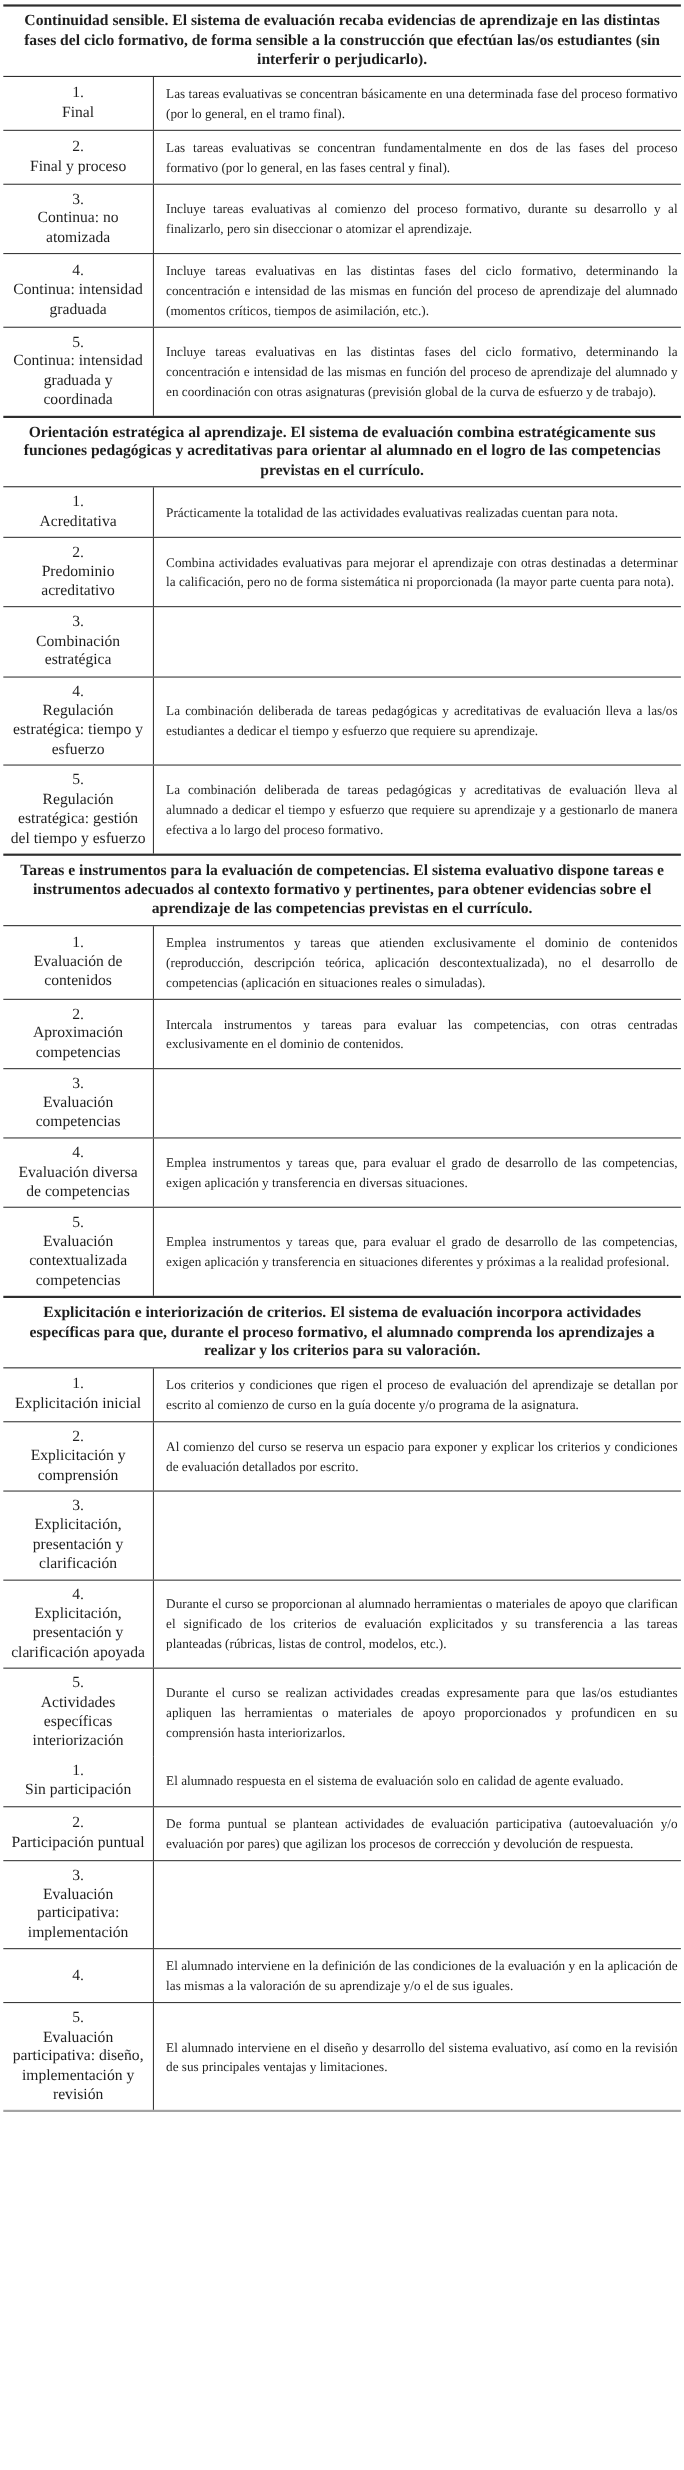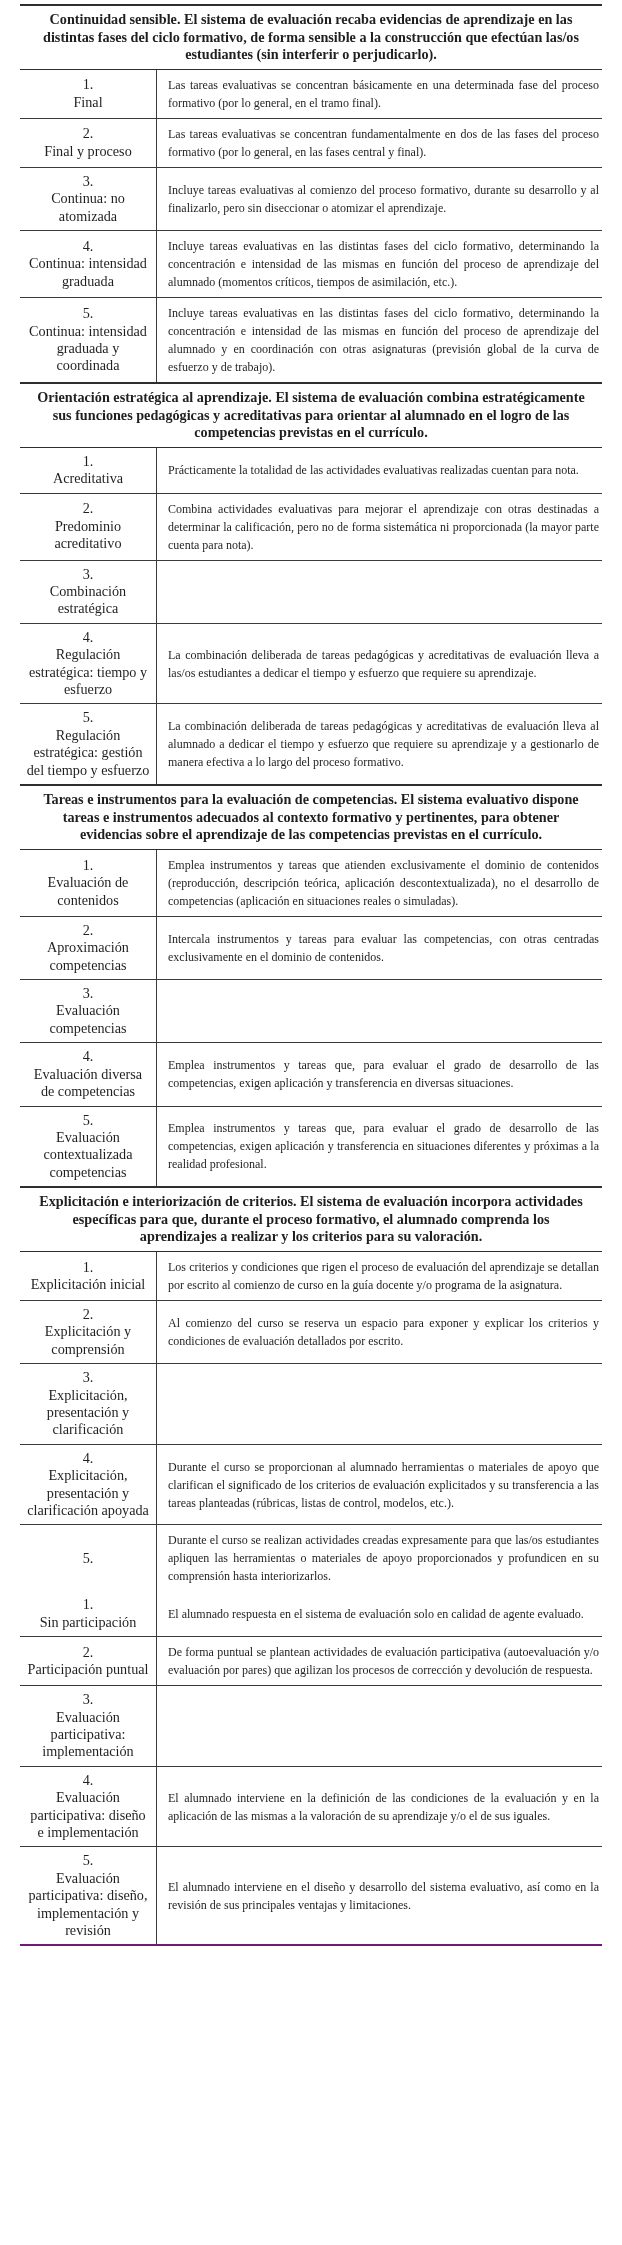--- a/index.html
+++ b/index.html
@@ -12,22 +12,22 @@
     min-height: 2245px;
     font-family: "Liberation Serif", "DejaVu Serif", serif;
     color: #1f1f1f;
   }
   .doc-page {
     width: 622px;
     padding-top: 4px;
     box-sizing: border-box;
   }
   .rubric-table {
-    margin: 0 20px;
-    border-bottom: 2px solid #701a75;
+    margin: 0 3px;
+    border-bottom: 2px solid #a3a3a3;
   }
   .tsection { }
   .shead {
     border-top: 2px solid #2e2e2e;
     border-bottom: 1.5px solid #2e2e2e;
     font-weight: bold;
     text-align: center;
     font-size: 14.2px;
     line-height: 17.6px;
     padding: 5px 14px;
@@ -244,20 +244,21 @@
             <span class="num">4.</span>
             <span class="lbl">Explicitación, presentación y clarificación apoyada</span>
           </div>
           <div class="cell-r">
             <p>Durante el curso se proporcionan al alumnado herramientas o materiales de apoyo que clarifican el significado de los criterios de evaluación explicitados y su transferencia a las tareas planteadas (rúbricas, listas de control, modelos, etc.).</p>
           </div>
         </div>
         <div class="crow">
           <div class="cell-l">
             <span class="num">5.</span>
+            <span class="lbl">Actividades específicas interiorización</span>
           </div>
           <div class="cell-r">
             <p>Durante el curso se realizan actividades creadas expresamente para que las/os estudiantes apliquen las herramientas o materiales de apoyo proporcionados y profundicen en su comprensión hasta interiorizarlos.</p>
           </div>
         </div>
       </section>
       <section class="tsection">
         <div class="crow">
           <div class="cell-l">
             <span class="num">1.</span>
@@ -278,21 +279,20 @@
         </div>
         <div class="crow">
           <div class="cell-l">
             <span class="num">3.</span>
             <span class="lbl">Evaluación participativa: implementación</span>
           </div>
         </div>
         <div class="crow">
           <div class="cell-l">
             <span class="num">4.</span>
-            <span class="lbl">Evaluación participativa: diseño e implementación</span>
           </div>
           <div class="cell-r">
             <p>El alumnado interviene en la definición de las condiciones de la evaluación y en la aplicación de las mismas a la valoración de su aprendizaje y/o el de sus iguales.</p>
           </div>
         </div>
         <div class="crow">
           <div class="cell-l">
             <span class="num">5.</span>
             <span class="lbl">Evaluación participativa: diseño, implementación y revisión</span>
           </div>

